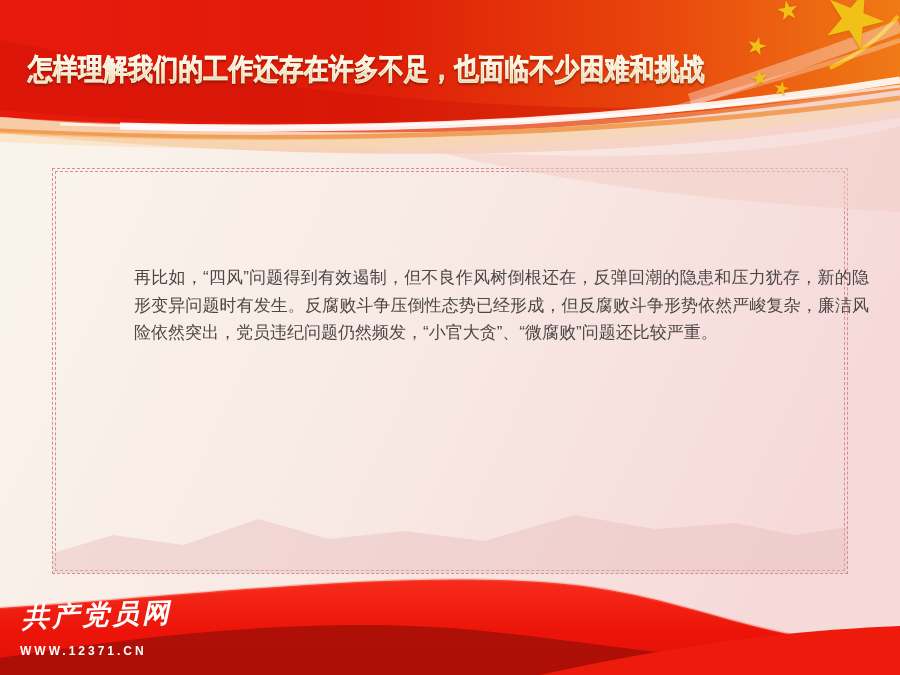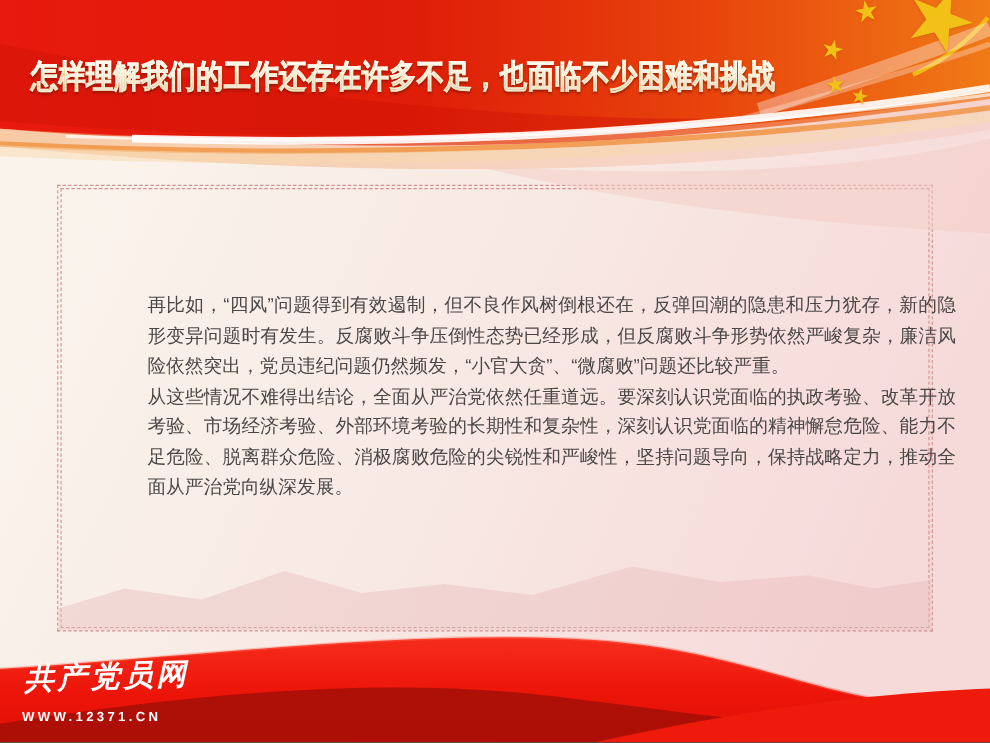--- a/index.html
+++ b/index.html
@@ -97,21 +97,20 @@
 
   <div class="page-title">怎样理解我们的工作还存在许多不足，也面临不少困难和挑战</div>
 
   <div class="panel">
     <div class="panel-inner"></div>
     <svg class="mountains" width="792" height="78" viewBox="0 0 792 78" preserveAspectRatio="none">
       <path d="M0,58 L60,40 L130,50 L205,24 L275,44 L350,36 L430,46 L520,20 L600,34 L680,28 L740,40 L792,32 L792,78 L0,78 Z" fill="#e9bfbf"></path>
     </svg>
     <div class="panel-text">
       <p>再比如，“四风”问题得到有效遏制，但不良作风树倒根还在，反弹回潮的隐患和压力犹存，新的隐形变异问题时有发生。反腐败斗争压倒性态势已经形成，但反腐败斗争形势依然严峻复杂，廉洁风险依然突出，党员违纪问题仍然频发，“小官大贪”、“微腐败”问题还比较严重。</p>
-      <p>从这些情况不难得出结论，全面从严治党依然任重道远。要深刻认识党面临的执政考验、改革开放考验、市场经济考验、外部环境考验的长期性和复杂性，深刻认识党面临的精神懈怠危险、能力不足危险、脱离群众危险、消极腐败危险的尖锐性和严峻性，坚持问题导向，保持战略定力，推动全面从严治党向纵深发展。</p>
     </div>
   </div>
 
   <svg class="ribbon" width="900" height="145" viewBox="0 0 900 145">
     <defs>
       <linearGradient id="rgrad" x1="0" y1="0" x2="0" y2="1">
         <stop offset="0" stop-color="#f62c1c"></stop>
         <stop offset="0.55" stop-color="#ec1409"></stop>
         <stop offset="1" stop-color="#e01007"></stop>
       </linearGradient>

